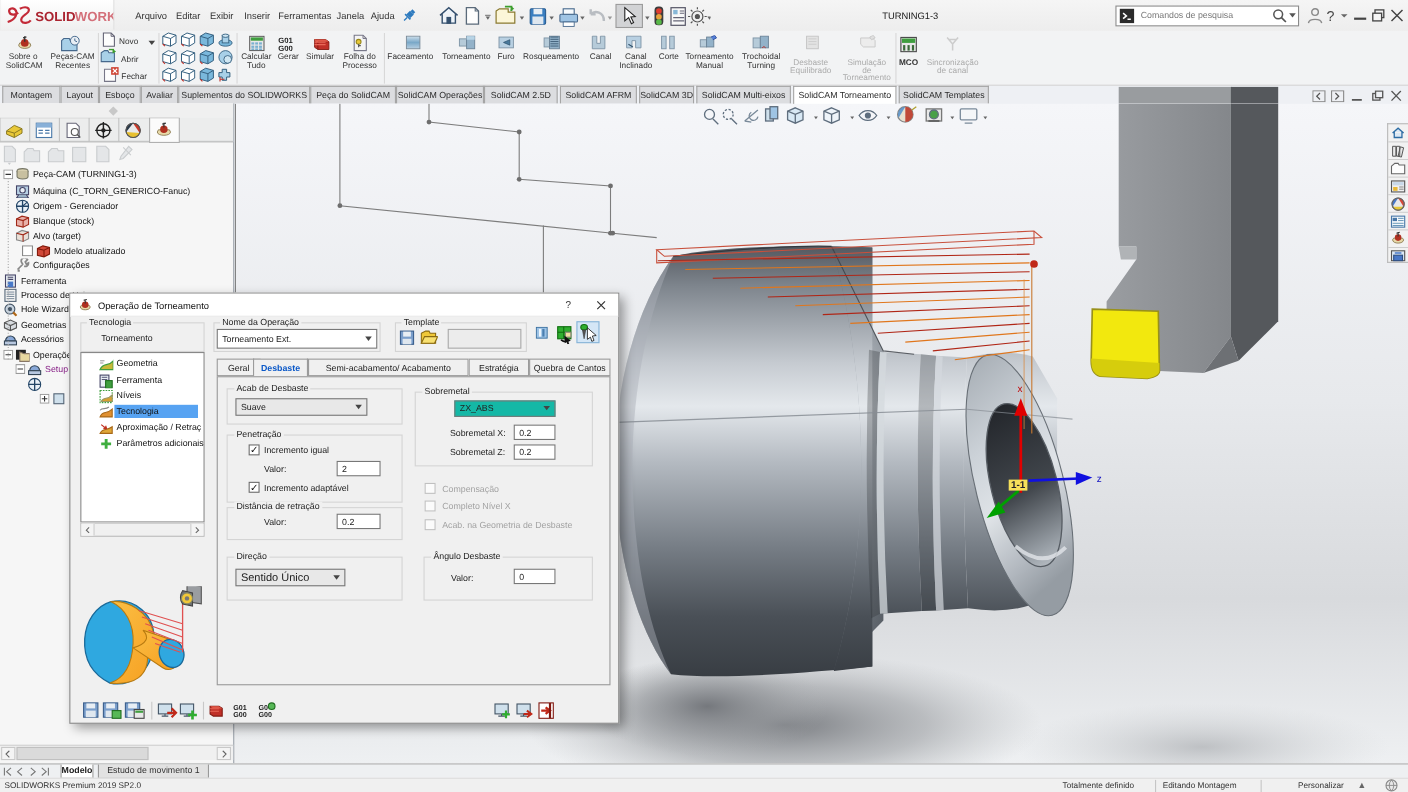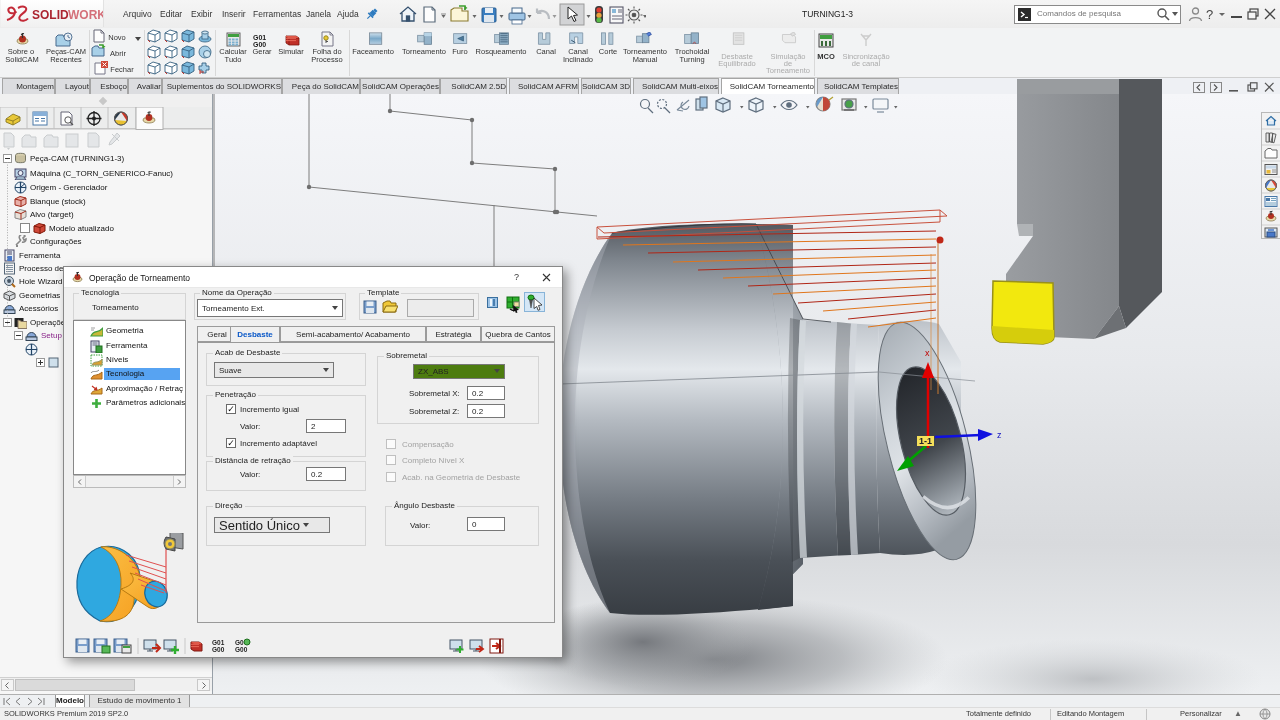--- a/index.html
+++ b/index.html
@@ -5,21 +5,21 @@
 html,body{width:1280px;height:720px;overflow:hidden;}
 body{font-family:"Liberation Sans",sans-serif;font-size:11px;color:#222;background:#f0f0f0;position:relative;}
 .abs{position:absolute;}
 #titlebar{position:absolute;left:0;top:0;width:1280px;height:28px;background:linear-gradient(#f5f5f5,#ededed);}
 .menu{position:absolute;top:9px;font-size:8.5px;color:#333;}
 #ribbon{position:absolute;left:0;top:28px;width:1280px;height:50px;background:#f2f3f4;border-bottom:1px solid #cfcfcf;}
 .rsep{position:absolute;top:2px;height:46px;width:1px;background:#d8d8d8;}
 .rlab{position:absolute;font-size:7.5px;color:#333;text-align:center;white-space:nowrap;transform:translateX(-50%);}
 .rlabg{color:#ababab;}
 #tabrow{position:absolute;left:0;top:78px;width:1280px;height:17px;background:#eef0f4;}
-.ctab{position:absolute;top:0;height:16px;background:#dcdde0;border:1px solid #a5a5a5;border-bottom:none;font-size:8px;color:#2b2b2b;text-align:right;line-height:15px;}
+.ctab{position:absolute;top:0;height:16px;background:#dcdde0;border:1px solid #a5a5a5;border-bottom:none;font-size:8px;color:#2b2b2b;text-align:center;line-height:15px;}
 .ctab.act{background:#fff;font-weight:normal;height:17px;}
 #leftpanel{position:absolute;left:0;top:94px;width:213px;height:600px;background:#f6f6f6;border-right:1px solid #98a0a8;}
 .ptree{position:absolute;font-size:8px;color:#111;white-space:nowrap;}
 #dlg{position:absolute;left:63px;top:266px;width:500px;height:392px;background:#f0f0f0;border:1px solid #888;box-shadow:4px 4px 10px rgba(0,0,0,0.4);font-size:8px;}
 .grp{position:absolute;border:1px solid #d4d4d4;}
 .grplab{position:absolute;background:#f0f0f0;padding:0 2px;font-size:8px;color:#222;white-space:nowrap;}
 .combo{position:absolute;background:#fff;border:1px solid #777;font-size:8px;padding-left:4px;}
 .chev{position:absolute;width:0;height:0;border:3.5px solid transparent;border-top:4.5px solid #444;}
 .inp{position:absolute;background:#fff;border:1px solid #777;font-size:8px;padding-left:4px;}
 .cb{position:absolute;width:10px;height:10px;background:#fff;border:1px solid #6a6a6a;font-size:9px;line-height:9px;text-align:center;color:#111;}
@@ -996,21 +996,21 @@
 <div class="dtab" style="left:417px;top:59px;width:74px">Quebra de Cantos</div>
 <div class="abs" style="left:133px;top:75px;width:358px;height:281px;border:1px solid #999;background:#f0f0f0"></div>
 
 <div class="grp" style="left:142px;top:86px;width:160px;height:33px"></div>
 <span class="grplab" style="left:149px;top:81px">Acab de Desbaste</span>
 <div class="combo" style="left:150px;top:95px;width:120px;height:16px;line-height:15px;font-size:8px;background:#e8e8e8">Suave</div>
 <div class="chev" style="left:259px;top:101px"></div>
 
 <div class="grp" style="left:313px;top:89px;width:162px;height:68px"></div>
 <span class="grplab" style="left:320px;top:84px">Sobremetal</span>
-<div class="combo" style="left:349px;top:97px;width:92px;height:15px;line-height:14px;font-size:8px;background:#4d7c0f">ZX_ABS</div>
+<div class="combo" style="left:349px;top:97px;width:92px;height:15px;line-height:14px;font-size:8px;background:#14b8a6">ZX_ABS</div>
 <div class="chev" style="left:430px;top:102px"></div>
 <span class="lbl" style="left:345px;top:122px">Sobremetal X:</span>
 <div class="inp" style="left:403px;top:119px;width:38px;height:14px;line-height:13px">0.2</div>
 <span class="lbl" style="left:345px;top:140px">Sobremetal Z:</span>
 <div class="inp" style="left:403px;top:137px;width:38px;height:14px;line-height:13px">0.2</div>
 
 <div class="grp" style="left:142px;top:128px;width:160px;height:62px"></div>
 <span class="grplab" style="left:149px;top:123px">Penetração</span>
 <div class="cb" style="left:162px;top:137px">✓</div>
 <span class="lbl" style="left:176px;top:138px">Incremento igual</span>
@@ -1026,21 +1026,21 @@
 
 <div class="cb cbd" style="left:322px;top:172px"></div>
 <span class="lbl lblg" style="left:338px;top:173px">Compensação</span>
 <div class="cb cbd" style="left:322px;top:188px"></div>
 <span class="lbl lblg" style="left:338px;top:189px">Completo Nível X</span>
 <div class="cb cbd" style="left:322px;top:205px"></div>
 <span class="lbl lblg" style="left:338px;top:206px">Acab. na Geometria de Desbaste</span>
 
 <div class="grp" style="left:142px;top:239px;width:160px;height:40px"></div>
 <span class="grplab" style="left:149px;top:234px">Direção</span>
-<div class="combo" style="left:150px;top:250px;width:116px;height:16px;line-height:15px;font-size:13px;background:#e8e8e8">Sentido Único</div>
+<div class="combo" style="left:150px;top:250px;width:100px;height:16px;line-height:15px;font-size:10px;background:#e8e8e8">Sentido Único</div>
 <div class="chev" style="left:239px;top:256px"></div>
 
 <div class="grp" style="left:321px;top:239px;width:154px;height:40px"></div>
 <span class="grplab" style="left:328px;top:234px">Ângulo Desbaste</span>
 <span class="lbl" style="left:346px;top:254px">Valor:</span>
 <div class="inp" style="left:403px;top:250px;width:38px;height:14px;line-height:13px">0</div>
 
 <svg class="abs" style="left:8px;top:369px" width="484" height="20" viewBox="0 0 484 20">
 <defs>
         <g id="flop">

